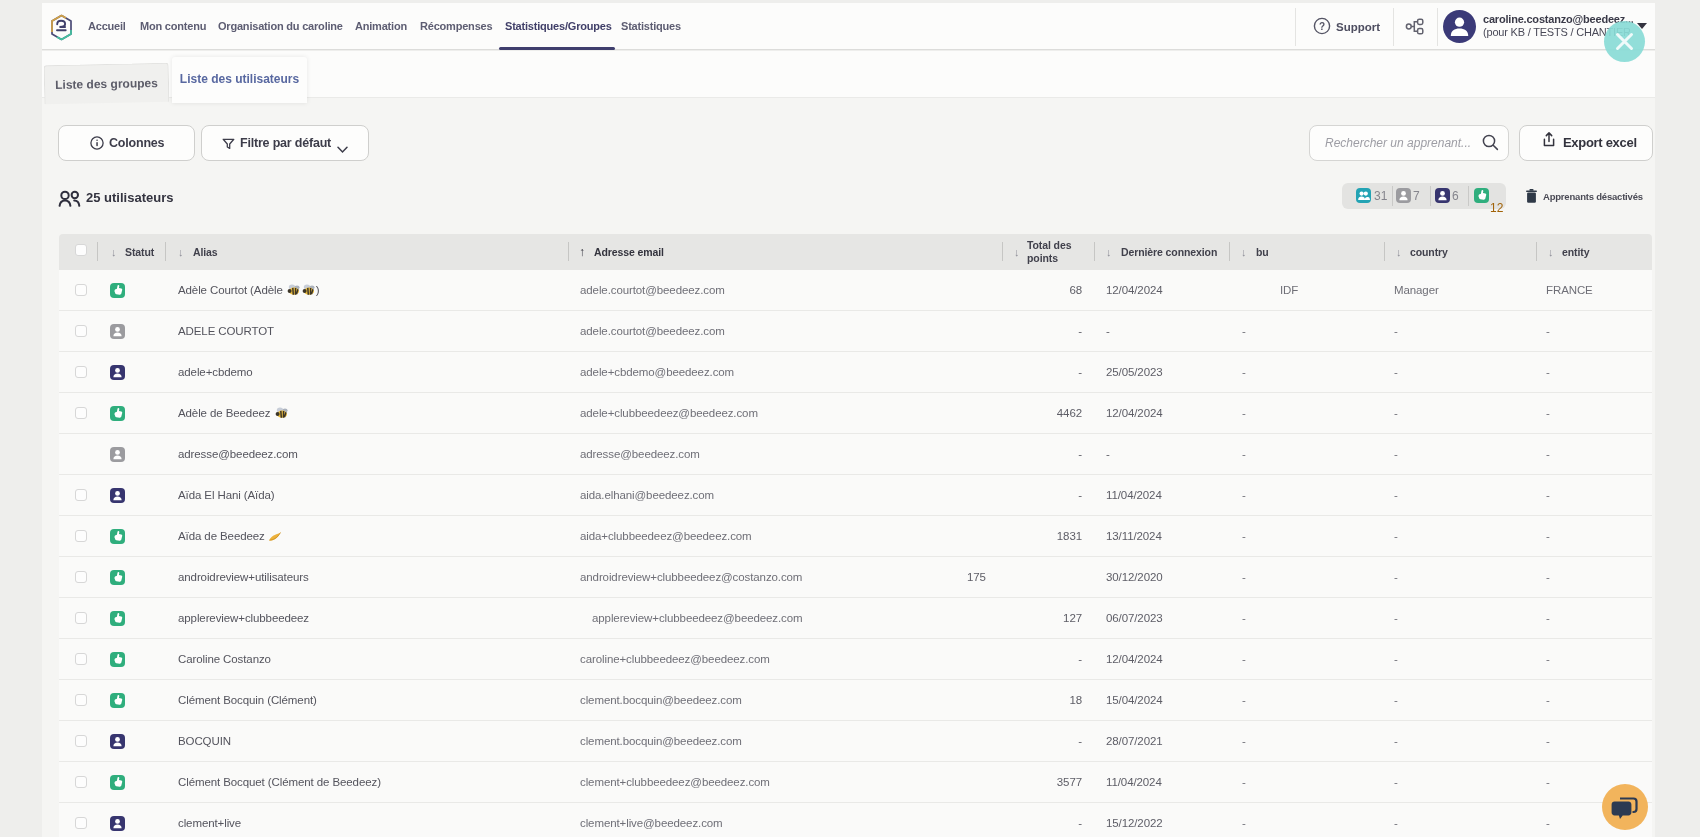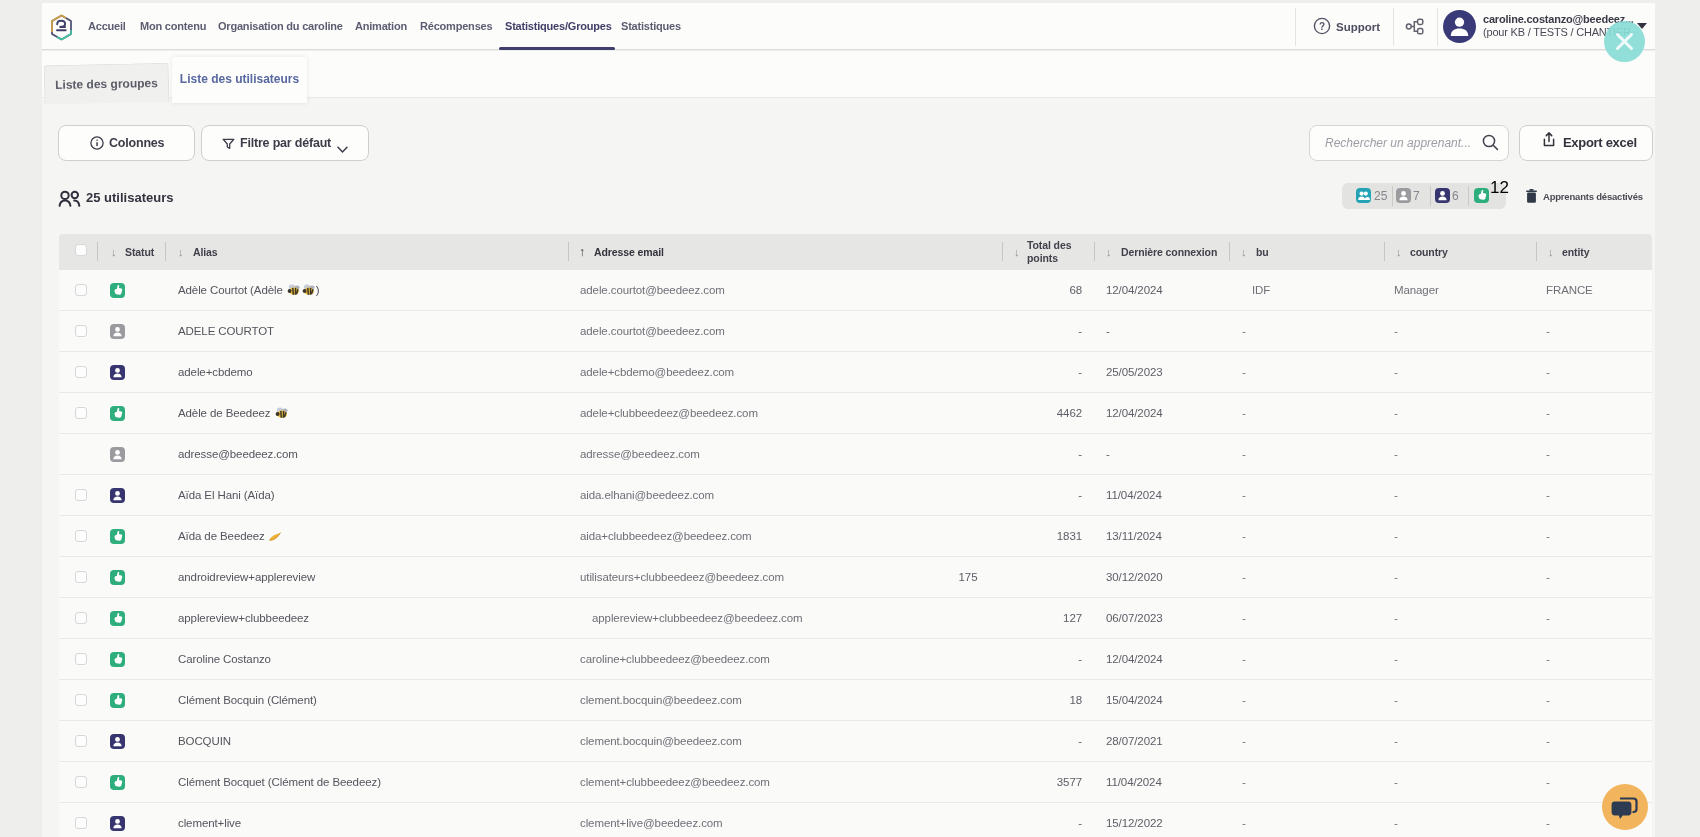--- a/index.html
+++ b/index.html
@@ -86,38 +86,38 @@
 <div class="abs" style="left:1392px;top:186px;width:1px;height:20px;background:#c9c9c7"></div>
 <div class="abs" style="left:1430px;top:186px;width:1px;height:20px;background:#c9c9c7"></div>
 <div class="abs" style="left:1468px;top:186px;width:1px;height:20px;background:#c9c9c7"></div>
 <div class="abs" style="left:1356px;top:188px"><svg width="15" height="15" viewBox="0 0 15 15">
       <rect x="0" y="0" width="15" height="15" rx="4" fill="#23a3b4"></rect>
       <circle cx="5.6" cy="5.6" r="2.1" fill="#fff"></circle>
       <circle cx="9.8" cy="5.6" r="2.1" fill="#fff"></circle>
       <path d="M2.2 11.6c0-1.9 1.5-3 3.4-3s3.4 1.1 3.4 3v0.3H2.2z" fill="#fff"></path>
       <path d="M8.6 11.9c0.2-1.9 1.4-3.3 3.4-2.9 1.2 0.2 1.9 1.2 1.9 2.6v0.3z" fill="#fff"></path>
     </svg></div>
-<span class="abs" style="left:1374px;top:188px;height:16px;line-height:16px;font-size:12px;color:#85858d">25</span>
+<span class="abs" style="left:1374px;top:188px;height:16px;line-height:16px;font-size:12px;color:#85858d">31</span>
 <div class="abs" style="left:1396px;top:188px"><svg width="15" height="15" viewBox="0 0 15 15">
       <rect x="0" y="0" width="15" height="15" rx="4" fill="#9b9b9f"></rect>
       <circle cx="7.5" cy="5.4" r="2.4" fill="#fff"></circle>
       <path d="M3.4 11.9c0-2.3 1.8-3.5 4.1-3.5s4.1 1.2 4.1 3.5v0.4H3.4z" fill="#fff"></path>
     </svg></div>
 <span class="abs" style="left:1413px;top:188px;height:16px;line-height:16px;font-size:12px;color:#85858d">7</span>
 <div class="abs" style="left:1435px;top:188px"><svg width="15" height="15" viewBox="0 0 15 15">
       <rect x="0" y="0" width="15" height="15" rx="4" fill="#37356f"></rect>
       <circle cx="7.5" cy="5.4" r="2.4" fill="#fff"></circle>
       <path d="M3.4 11.9c0-2.3 1.8-3.5 4.1-3.5s4.1 1.2 4.1 3.5v0.4H3.4z" fill="#fff"></path>
     </svg></div>
 <span class="abs" style="left:1452px;top:188px;height:16px;line-height:16px;font-size:12px;color:#85858d">6</span>
 <div class="abs" style="left:1474px;top:188px"><svg width="15" height="15" viewBox="0 0 15 15">
       <rect x="0" y="0" width="15" height="15" rx="4" fill="#2fae7d"></rect>
       <path d="M5.0 6.6l1.9-0.9 0.6-2.9c0.1-0.6 0.5-0.9 1.0-0.8 0.6 0.1 0.9 0.6 0.8 1.2l-0.4 1.9 2.4 0.5c0.7 0.2 1.1 0.8 0.9 1.5l-0.9 3.5c-0.2 0.8-0.9 1.2-1.7 1.1l-3.2-0.5c-0.5-0.1-0.9-0.4-1.1-0.8L4.4 8.0z" fill="#fff"></path>
     </svg></div>
-<span class="abs" style="left:1490px;top:180px;height:16px;line-height:16px;font-size:17px;color:#000000">12</span>
+<span class="abs" style="left:1490px;top:200px;height:16px;line-height:16px;font-size:12px;color:#a16207">12</span>
 <div class="abs" style="left:1526px;top:189px"><svg width="11" height="14" viewBox="0 0 11 14">
       <rect x="1.1" y="3.4" width="8.8" height="10.4" rx="1.2" fill="#2f3947"></rect>
       <rect x="0" y="1.4" width="11" height="1.6" rx="0.8" fill="#2f3947"></rect>
       <rect x="3.4" y="0" width="4.2" height="1.8" rx="0.9" fill="#2f3947"></rect>
     </svg></div>
 <span class="abs" style="left:1543px;top:190px;height:13px;line-height:13px;font-size:9.5px;font-weight:700;color:#4a4a55;letter-spacing:-0.2px">Apprenants désactivés</span>
 <div class="abs" style="left:59px;top:234px;width:1593px;height:36px;background:#e6e6e4;border-radius:4px 4px 0 0"></div>
 <span style="position:absolute;left:75px;top:244px;width:12px;height:12px;border:1px solid #d7d7d7;border-radius:3px;background:#fdfdfd"></span>
 <div class="abs" style="left:97px;top:242px;width:1px;height:19px;background:#c6c6c4"></div>
 <div class="abs" style="left:165px;top:242px;width:1px;height:19px;background:#c6c6c4"></div>
@@ -158,21 +158,21 @@
     </svg><svg width="14" height="13" viewBox="0 0 14 13" style="vertical-align:-2px;margin-left:1px">
       <ellipse cx="5" cy="4" rx="3.2" ry="2.6" fill="#c7cdd8"></ellipse>
       <ellipse cx="10" cy="4.6" rx="2.6" ry="2" fill="#aab1bd"></ellipse>
       <ellipse cx="7" cy="8.2" rx="5" ry="3.6" fill="#eebf3e"></ellipse>
       <circle cx="2.6" cy="8" r="2" fill="#3c3528"></circle>
       <path d="M5.8 4.9l0.5 6.8M8.6 5l-0.2 6.7M11 6.2l-1.6 5" stroke="#3c3528" stroke-width="1.5"></path>
     </svg>)</span>
 <span class="cell" style="left:580px;top:270px;height:41px;line-height:41px;color:#6f6f77">adele.courtot@beedeez.com</span>
 <span class="cell" style="left:962px;top:270px;width:120px;height:41px;line-height:41px;color:#5d5d66;text-align:right">68</span>
 <span class="cell" style="left:1106px;top:270px;height:41px;line-height:41px;color:#5d5d66">12/04/2024</span>
-<span class="cell" style="left:1252px;top:270px;height:29px;line-height:41px;color:#6f6f77">IDF</span>
+<span class="cell" style="left:1280px;top:270px;height:29px;line-height:41px;color:#6f6f77">IDF</span>
 <span class="cell" style="left:1394px;top:270px;height:41px;line-height:41px;color:#6f6f77">Manager</span>
 <span class="cell" style="left:1546px;top:270px;height:41px;line-height:41px;color:#6f6f77">FRANCE</span>
 <div class="abs" style="left:59px;top:311px;width:1593px;height:41px;background:#fafaf9;border-bottom:1px solid #e9e9e7"></div>
 <span style="position:absolute;left:75px;top:325px;width:12px;height:12px;border:1px solid #d7d7d7;border-radius:3px;background:#fdfdfd"></span>
 <div class="abs" style="left:110px;top:324px"><svg width="15" height="15" viewBox="0 0 15 15">
       <rect x="0" y="0" width="15" height="15" rx="4" fill="#9b9b9f"></rect>
       <circle cx="7.5" cy="5.4" r="2.4" fill="#fff"></circle>
       <path d="M3.4 11.9c0-2.3 1.8-3.5 4.1-3.5s4.1 1.2 4.1 3.5v0.4H3.4z" fill="#fff"></path>
     </svg></div>
 <span class="cell" style="left:178px;top:311px;height:41px;line-height:41px;color:#54545d">ADELE COURTOT</span>
@@ -257,23 +257,23 @@
 <span class="cell" style="left:1106px;top:516px;height:41px;line-height:41px;color:#5d5d66">13/11/2024</span>
 <span class="cell" style="left:1242px;top:516px;height:41px;line-height:41px;color:#6f6f77">-</span>
 <span class="cell" style="left:1394px;top:516px;height:41px;line-height:41px;color:#6f6f77">-</span>
 <span class="cell" style="left:1546px;top:516px;height:41px;line-height:41px;color:#6f6f77">-</span>
 <div class="abs" style="left:59px;top:557px;width:1593px;height:41px;background:#fafaf9;border-bottom:1px solid #e9e9e7"></div>
 <span style="position:absolute;left:75px;top:571px;width:12px;height:12px;border:1px solid #d7d7d7;border-radius:3px;background:#fdfdfd"></span>
 <div class="abs" style="left:110px;top:570px"><svg width="15" height="15" viewBox="0 0 15 15">
       <rect x="0" y="0" width="15" height="15" rx="4" fill="#2fae7d"></rect>
       <path d="M5.0 6.6l1.9-0.9 0.6-2.9c0.1-0.6 0.5-0.9 1.0-0.8 0.6 0.1 0.9 0.6 0.8 1.2l-0.4 1.9 2.4 0.5c0.7 0.2 1.1 0.8 0.9 1.5l-0.9 3.5c-0.2 0.8-0.9 1.2-1.7 1.1l-3.2-0.5c-0.5-0.1-0.9-0.4-1.1-0.8L4.4 8.0z" fill="#fff"></path>
     </svg></div>
-<span class="cell" style="left:178px;top:557px;height:41px;line-height:41px;color:#54545d">androidreview+applereview</span>
-<span class="cell" style="left:580px;top:557px;height:41px;line-height:41px;color:#6f6f77">utilisateurs+clubbeedeez@beedeez.com</span>
-<span class="cell" style="left:908px;top:557px;width:120px;height:41px;line-height:41px;color:#5d5d66;text-align:center">175</span>
+<span class="cell" style="left:178px;top:557px;height:41px;line-height:41px;color:#54545d">androidreview+utilisateurs</span>
+<span class="cell" style="left:580px;top:557px;height:41px;line-height:41px;color:#6f6f77">androidreview+clubbeedeez@costanzo.com</span>
+<span class="cell" style="left:967px;top:557px;width:120px;height:41px;line-height:41px;color:#5d5d66;text-align:left">175</span>
 <span class="cell" style="left:1106px;top:557px;height:41px;line-height:41px;color:#5d5d66">30/12/2020</span>
 <span class="cell" style="left:1242px;top:557px;height:41px;line-height:41px;color:#6f6f77">-</span>
 <span class="cell" style="left:1394px;top:557px;height:41px;line-height:41px;color:#6f6f77">-</span>
 <span class="cell" style="left:1546px;top:557px;height:41px;line-height:41px;color:#6f6f77">-</span>
 <div class="abs" style="left:59px;top:598px;width:1593px;height:41px;background:#fafaf9;border-bottom:1px solid #e9e9e7"></div>
 <span style="position:absolute;left:75px;top:612px;width:12px;height:12px;border:1px solid #d7d7d7;border-radius:3px;background:#fdfdfd"></span>
 <div class="abs" style="left:110px;top:611px"><svg width="15" height="15" viewBox="0 0 15 15">
       <rect x="0" y="0" width="15" height="15" rx="4" fill="#2fae7d"></rect>
       <path d="M5.0 6.6l1.9-0.9 0.6-2.9c0.1-0.6 0.5-0.9 1.0-0.8 0.6 0.1 0.9 0.6 0.8 1.2l-0.4 1.9 2.4 0.5c0.7 0.2 1.1 0.8 0.9 1.5l-0.9 3.5c-0.2 0.8-0.9 1.2-1.7 1.1l-3.2-0.5c-0.5-0.1-0.9-0.4-1.1-0.8L4.4 8.0z" fill="#fff"></path>
     </svg></div>

